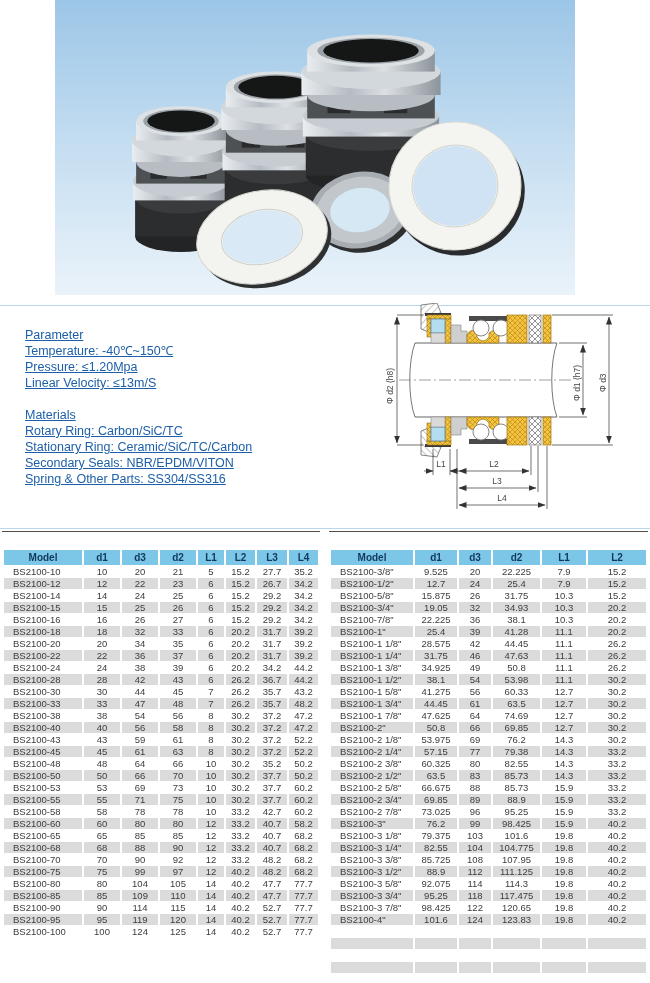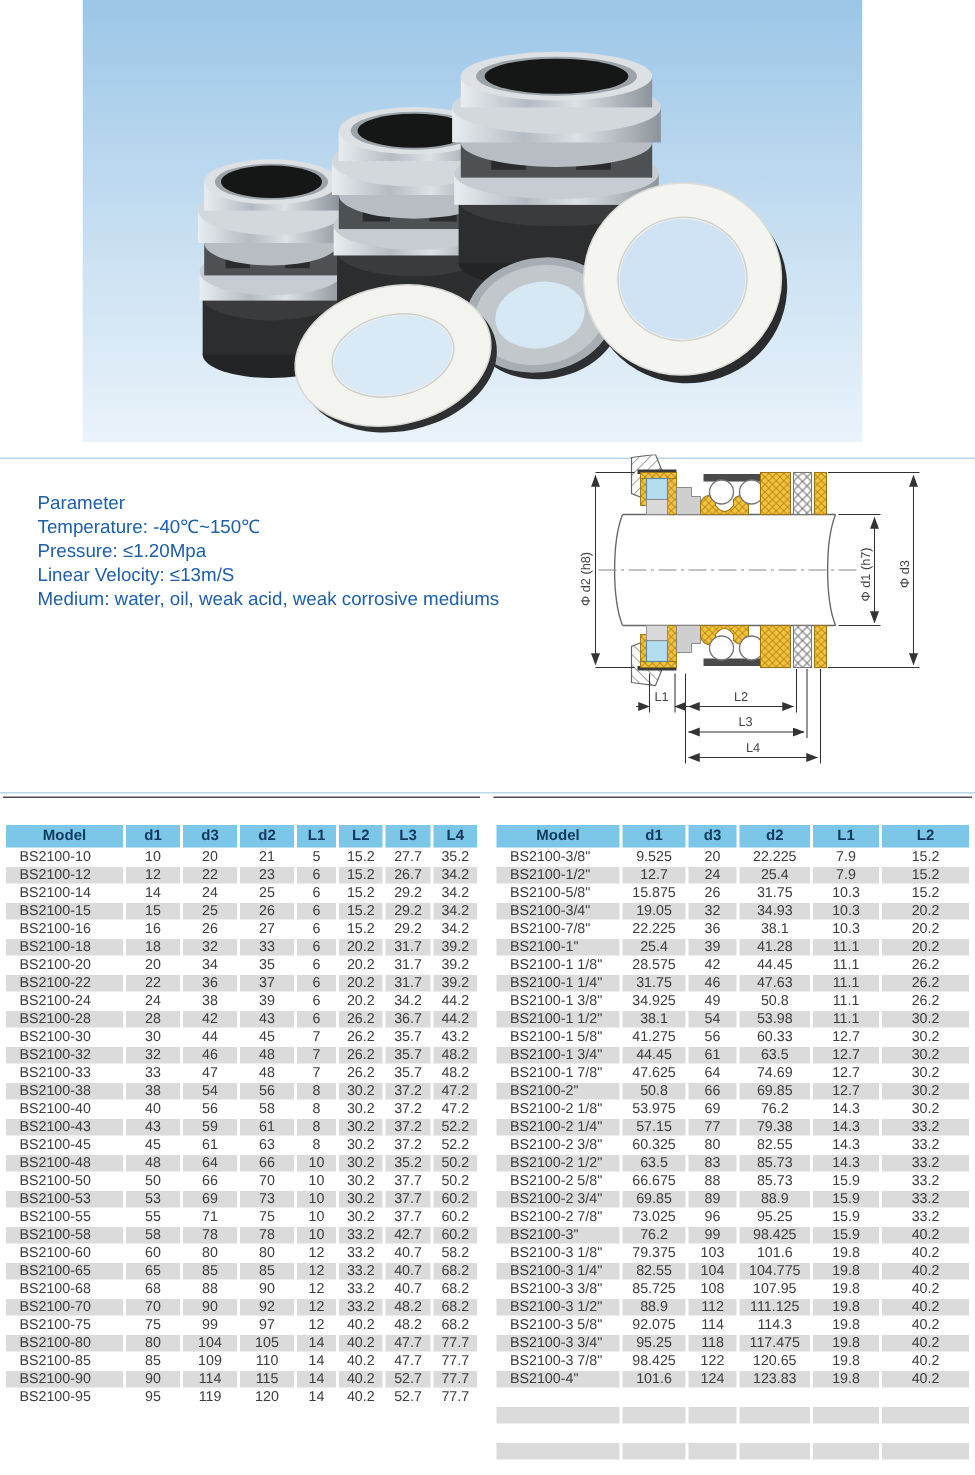--- a/index.html
+++ b/index.html
@@ -8,21 +8,21 @@
 
   
   .photo { position:absolute; left:55px; top:0; width:520px; height:295px; }
 
   
   .divider { position:absolute; left:0; width:650px; height:1px; background:#b9d6ea; }
   .divider.d1 { top:305px; }
   .divider.d2 { top:528px; }
 
   
-  .specs { position:absolute; left:25px; top:327px; color:#1d5fa9; font-size:12.5px; line-height:16px; }
+  .specs { position:absolute; left:25px; top:327px; color:#1d5fa9; font-size:12.5px; line-height:16px;text-decoration:underline; }
   .specs .block { margin-bottom:16px; }
 
   
   .diagram { position:absolute; left:385px; top:303px; width:262px; height:224px; }
   .dim-label { font-size:8.5px; fill:#444; }
 
   
   .tables { position:absolute; left:2px; top:531px; display:flex; gap:9px; }
   .table-wrap { border-top:1px solid #4e4e4e; border-bottom:1px solid #aecfe6; padding-top:17px; }
   table { border-collapse:separate; border-spacing:2px 1px; table-layout:fixed; }
@@ -110,21 +110,29 @@
 
   <div class="divider d1"></div>
 
   <div class="specs">
     <div class="block">
       <div>Parameter</div>
       <div>
           <div>Temperature: -40℃~150℃</div>
           <div>Pressure: ≤1.20Mpa</div>
           <div>Linear Velocity: ≤13m/S</div>
-          <div>Medium: water, oil, weak acid, weak corrosive mediums</div>
+        </div>
+    </div>
+    <div class="block">
+      <div>Materials</div>
+      <div>
+          <div>Rotary Ring: Carbon/SiC/TC</div>
+          <div>Stationary Ring: Ceramic/SiC/TC/Carbon</div>
+          <div>Secondary Seals: NBR/EPDM/VITON</div>
+          <div>Spring &amp; Other Parts: SS304/SS316</div>
         </div>
     </div>
   </div>
 
   <div class="diagram">
     <svg viewBox="0 0 262 222" width="262" height="222">
       <defs>
         <marker id="ar" markerWidth="8" markerHeight="7" refX="7.5" refY="3" orient="auto" markerUnits="userSpaceOnUse">
           <path d="M0,0 L8,3 L0,6 Z" fill="#333"></path>
         </marker>
@@ -339,30 +347,20 @@
               <td class="model">BS2100-30</td>
               <td>30</td>
               <td>44</td>
               <td>45</td>
               <td>7</td>
               <td>26.2</td>
               <td>35.7</td>
               <td>43.2</td>
             </tr>
             <tr>
-              <td class="model">BS2100-32</td>
-              <td>32</td>
-              <td>46</td>
-              <td>48</td>
-              <td>7</td>
-              <td>26.2</td>
-              <td>35.7</td>
-              <td>48.2</td>
-            </tr>
-            <tr>
               <td class="model">BS2100-33</td>
               <td>33</td>
               <td>47</td>
               <td>48</td>
               <td>7</td>
               <td>26.2</td>
               <td>35.7</td>
               <td>48.2</td>
             </tr>
             <tr>
@@ -538,20 +536,30 @@
             <tr>
               <td class="model">BS2100-95</td>
               <td>95</td>
               <td>119</td>
               <td>120</td>
               <td>14</td>
               <td>40.2</td>
               <td>52.7</td>
               <td>77.7</td>
             </tr>
+            <tr>
+              <td class="model">BS2100-100</td>
+              <td>100</td>
+              <td>124</td>
+              <td>125</td>
+              <td>14</td>
+              <td>40.2</td>
+              <td>52.7</td>
+              <td>77.7</td>
+            </tr>
           </tbody>
       </table>
     </div>
     <div class="table-wrap">
       <table class="t-inch" id="table-inch">
         <colgroup>
             <col>
             <col>
             <col>
             <col>

